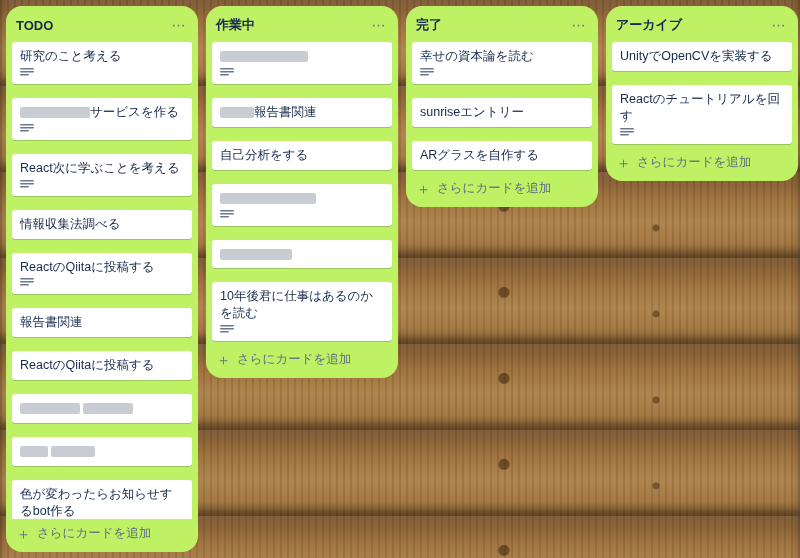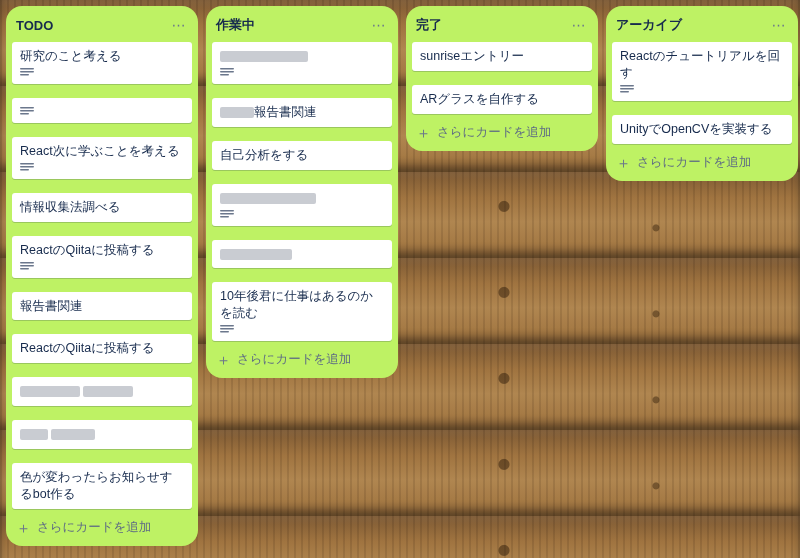--- a/index.html
+++ b/index.html
@@ -146,20 +146,21 @@
             <svg width="14" height="10" viewBox="0 0 14 10">
               <g fill="#6b778c">
                 <rect x="0" y="0" width="14" height="1.6" rx="0.8"></rect>
                 <rect x="0" y="3" width="14" height="1.6" rx="0.8"></rect>
                 <rect x="0" y="6" width="9" height="1.6" rx="0.8"></rect>
               </g>
             </svg>
           </span>
         </div>
         <div class="card">
+          <div class="card-title"><span class="blur" style="width: 70px;"></span><span>サービスを作る</span></div>
           <span class="desc-icon">
             <svg width="14" height="10" viewBox="0 0 14 10">
               <g fill="#6b778c">
                 <rect x="0" y="0" width="14" height="1.6" rx="0.8"></rect>
                 <rect x="0" y="3" width="14" height="1.6" rx="0.8"></rect>
                 <rect x="0" y="6" width="9" height="1.6" rx="0.8"></rect>
               </g>
             </svg>
           </span>
         </div>
@@ -268,51 +269,63 @@
         <span>さらにカードを追加</span>
       </div>
     </div>
     <div class="list">
       <div class="list-header">
         <div class="list-title">完了</div>
         <div class="list-menu">⋯</div>
       </div>
       <div class="cards">
         <div class="card">
+          <div class="card-title">幸せの資本論を読む</div>
+          <span class="desc-icon">
+            <svg width="14" height="10" viewBox="0 0 14 10">
+              <g fill="#6b778c">
+                <rect x="0" y="0" width="14" height="1.6" rx="0.8"></rect>
+                <rect x="0" y="3" width="14" height="1.6" rx="0.8"></rect>
+                <rect x="0" y="6" width="9" height="1.6" rx="0.8"></rect>
+              </g>
+            </svg>
+          </span>
+        </div>
+        <div class="card">
           <div class="card-title">sunriseエントリー</div>
         </div>
         <div class="card">
           <div class="card-title">ARグラスを自作する</div>
         </div>
       </div>
       <div class="add-card">
         <span class="plus">＋</span>
         <span>さらにカードを追加</span>
       </div>
     </div>
     <div class="list">
       <div class="list-header">
         <div class="list-title">アーカイブ</div>
         <div class="list-menu">⋯</div>
       </div>
       <div class="cards">
         <div class="card">
+          <div class="card-title">UnityでOpenCVを実装する</div>
+        </div>
+        <div class="card">
           <div class="card-title">Reactのチュートリアルを回す</div>
           <span class="desc-icon">
             <svg width="14" height="10" viewBox="0 0 14 10">
               <g fill="#6b778c">
                 <rect x="0" y="0" width="14" height="1.6" rx="0.8"></rect>
                 <rect x="0" y="3" width="14" height="1.6" rx="0.8"></rect>
                 <rect x="0" y="6" width="9" height="1.6" rx="0.8"></rect>
               </g>
             </svg>
           </span>
-        </div>
-        <div class="card">
-          <div class="card-title">UnityでOpenCVを実装する</div>
         </div>
       </div>
       <div class="add-card">
         <span class="plus">＋</span>
         <span>さらにカードを追加</span>
       </div>
     </div>
   </div>
 
 </body></html>

